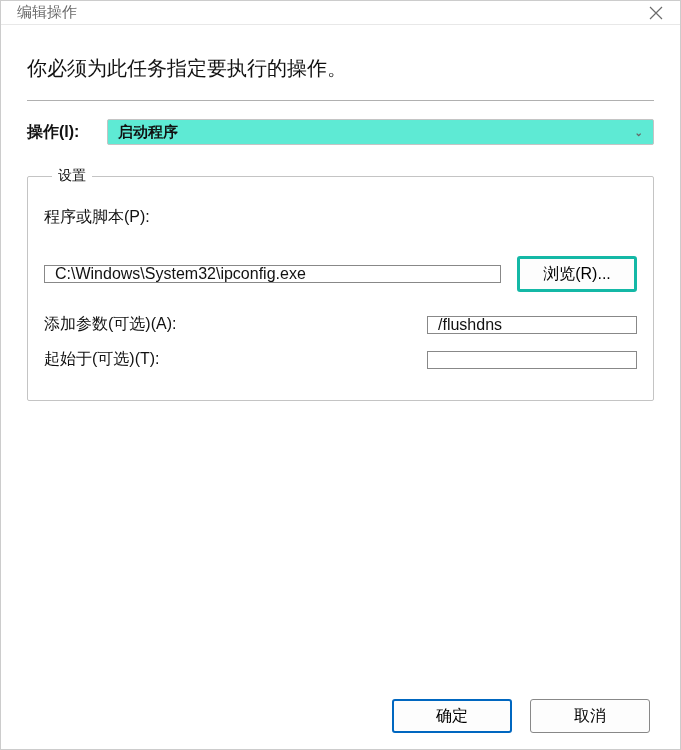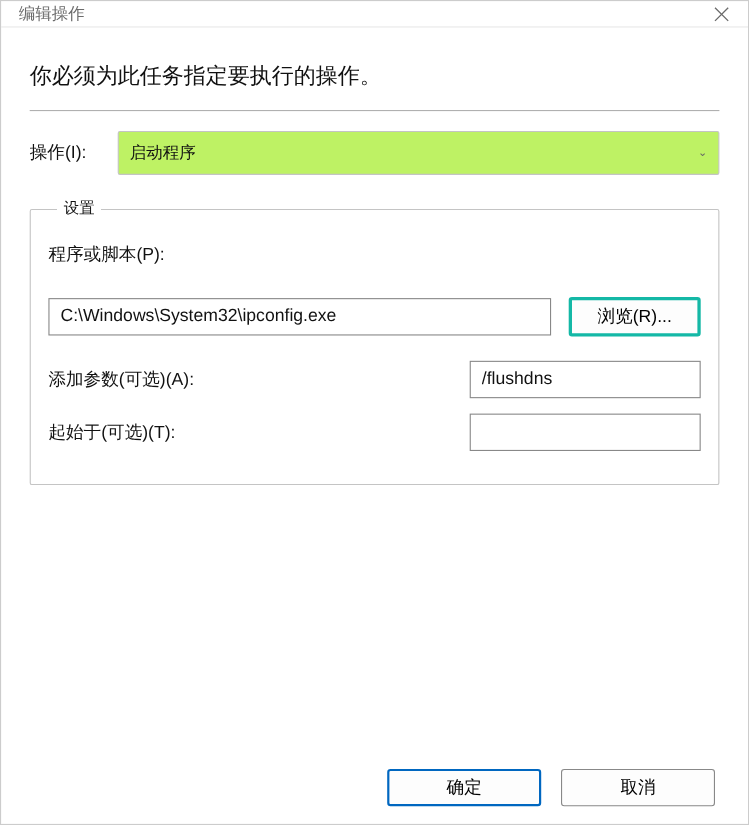--- a/index.html
+++ b/index.html
@@ -44,50 +44,51 @@
     }
     .hr {
       border: none;
       border-top: 1px solid #b0b0b0;
       margin-bottom: 18px;
     }
     .action-row {
       display: flex; align-items: center; gap: 18px;
       margin-bottom: 22px;
       padding-left: 0;
+      font-weight: bold;
     }
     .action-label { font-size: 16px; color: #111; min-width: 62px; }
     .select-wrap {
       flex: 1; position: relative;
       border: 1px solid #c4c4c4;
-      height: 40px; border-radius: 2px;
+      height: 26px; border-radius: 2px;
       display: flex; align-items: center;
       padding: 0 28px 0 10px;
-      background: #bef264;
+      background: #5eead4;
     }
     .select-wrap .val { font-size: 15px; color: #111; }
     .select-caret { position: absolute; right: 10px; color: #666; font-size: 10px; }
     fieldset {
       border: 1px solid #c4c4c4;
       border-radius: 2px;
       padding: 22px 16px 16px 16px;
       position: relative;
     }
     legend {
       font-size: 14px; color: #111;
       padding: 0 6px; margin-left: 8px;
     }
     .field-label { font-size: 16px; color: #111; }
     .prog-row1 { margin-bottom: 28px; }
     .prog-row2 {
       display: flex; gap: 16px; align-items: center;
       margin-bottom: 22px;
     }
     .text-input {
-      height: 34px;
+      height: 18px;
       border: 1px solid #888;
       background: #fff;
       padding: 0 10px;
       font-size: 16px;
       font-family: inherit;
       color: #111;
     }
     .prog-input { flex: 1; }
     .browse-btn {
       width: 120px; height: 36px;
@@ -103,21 +104,21 @@
     }
     .param-label { flex: 1; }
     .param-input { width: 210px; }
     .spacer { flex: 1; }
     .button-row {
       display: flex; justify-content: flex-end; gap: 18px;
       margin-top: 14px;
       padding-right: 4px;
     }
     .dlg-btn {
-      width: 140px; height: 34px;
+      width: 120px; height: 34px;
       border: 1px solid #888;
       border-radius: 3px;
       background: #fdfdfd;
       font-size: 16px; font-family: inherit;
       cursor: default;
     }
     .dlg-btn.primary {
       border: 2px solid #0067c0;
     }
   </style>

